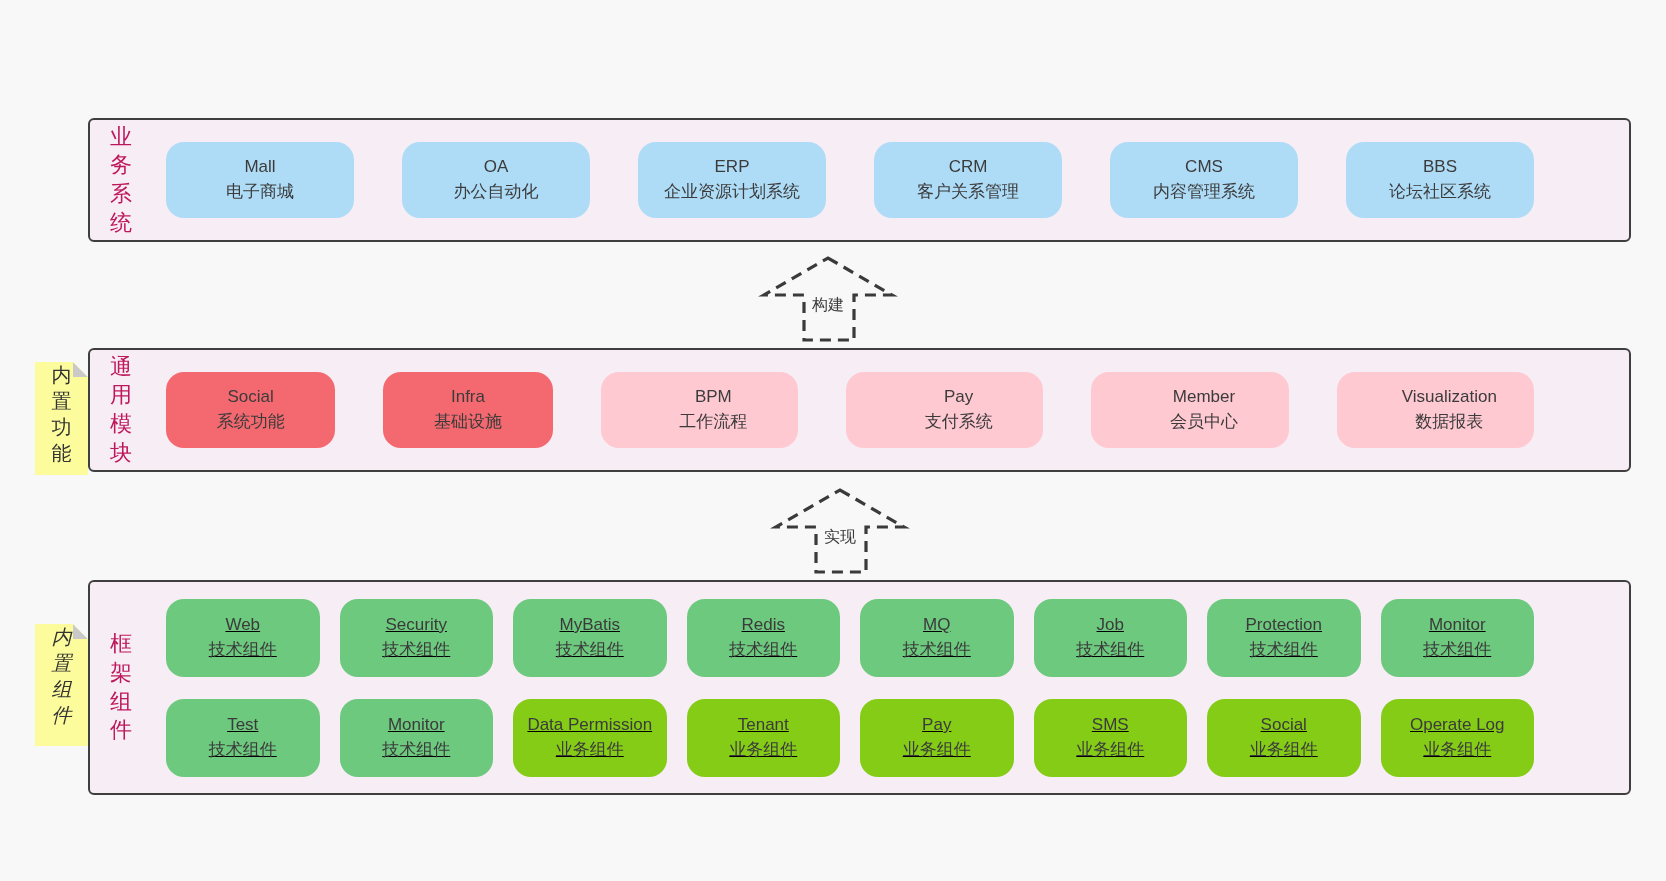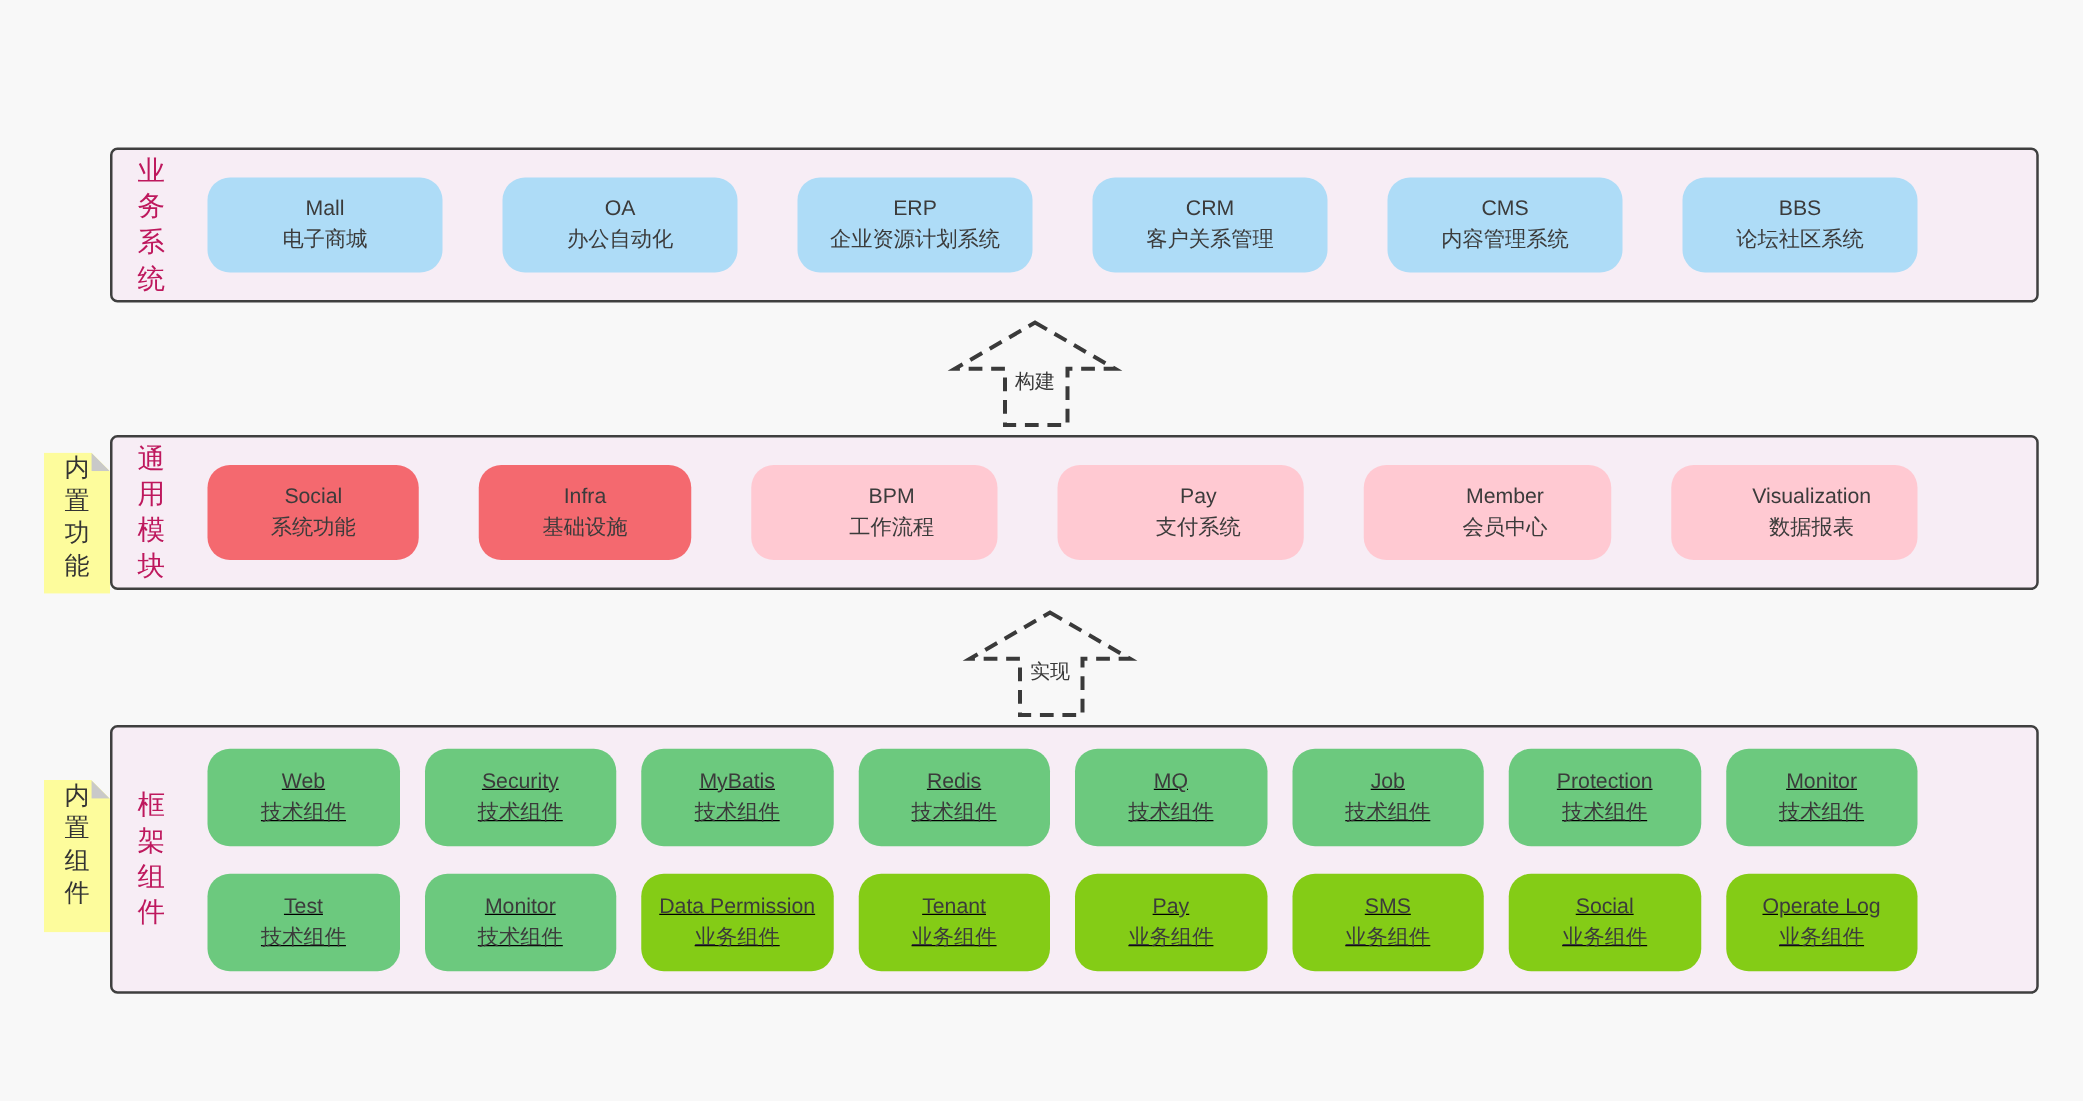--- a/index.html
+++ b/index.html
@@ -54,21 +54,21 @@
   .green{background:#6cc97e;}
   .light{background:#84cc16;}
   
   .sticky{
     position:absolute;left:35px;width:53px;
     background:#fdfc9c;
     display:flex;justify-content:center;
     clip-path:polygon(0 0,calc(100% - 15px) 0,100% 15px,100% 100%,0 100%);
   }
   #sticky-module{top:362px;height:113px;}
-  #sticky-component{top:624px;height:122px;}
+  #sticky-component{top:624px;height:122px;font-style:italic;}
   .sticky-fold{
     position:absolute;top:0;right:0;
     width:15px;height:15px;
     background:#c9c9c9;
     clip-path:polygon(0 0,100% 100%,0 100%);
   }
   .sticky-text{
     width:22px;
     font-size:20px;line-height:1.3;
     color:#333;text-align:center;

